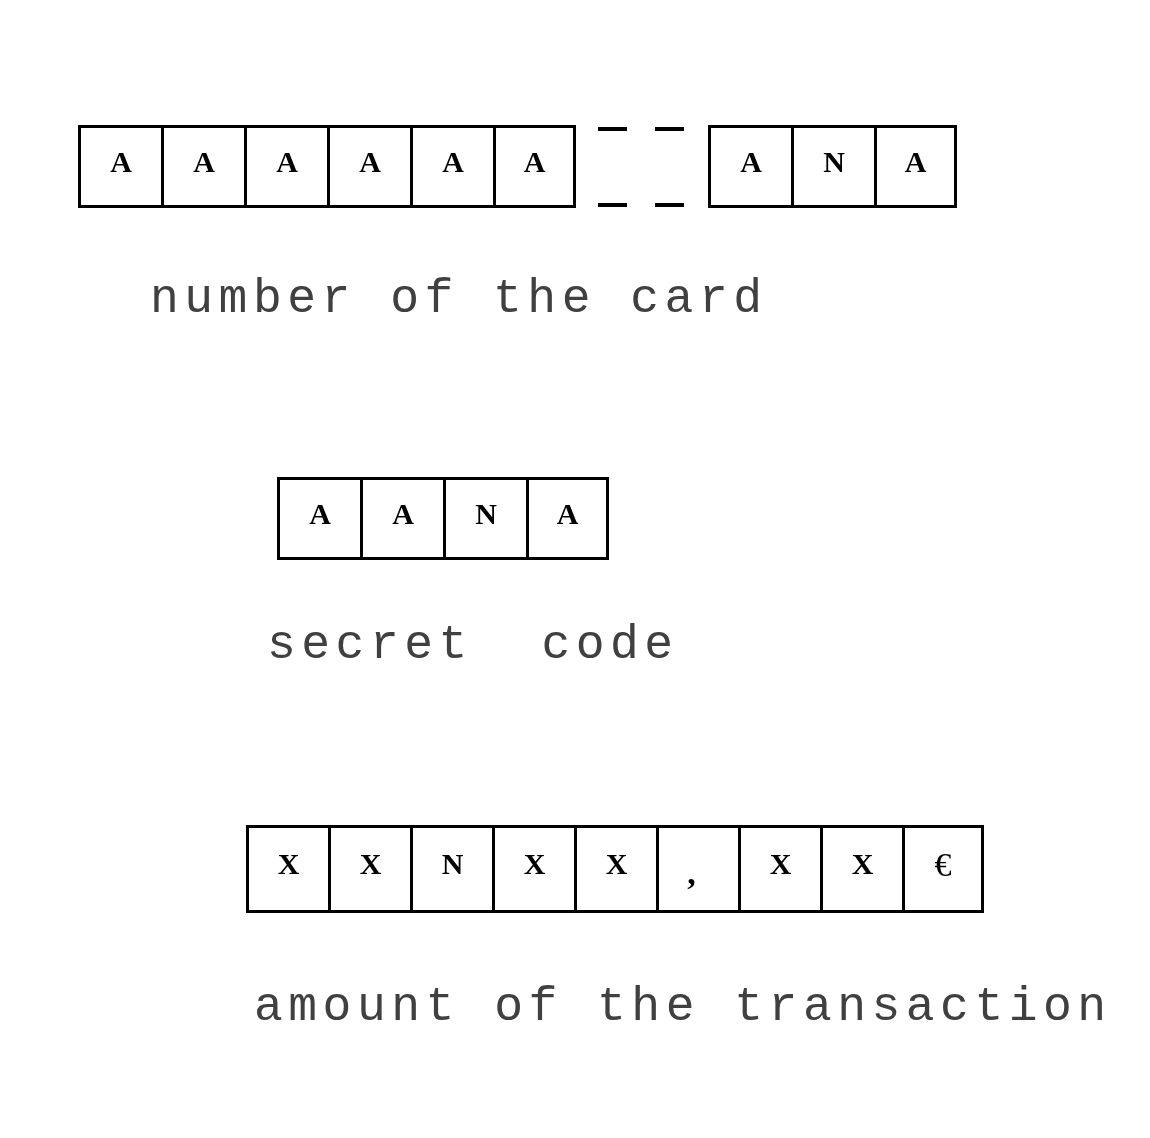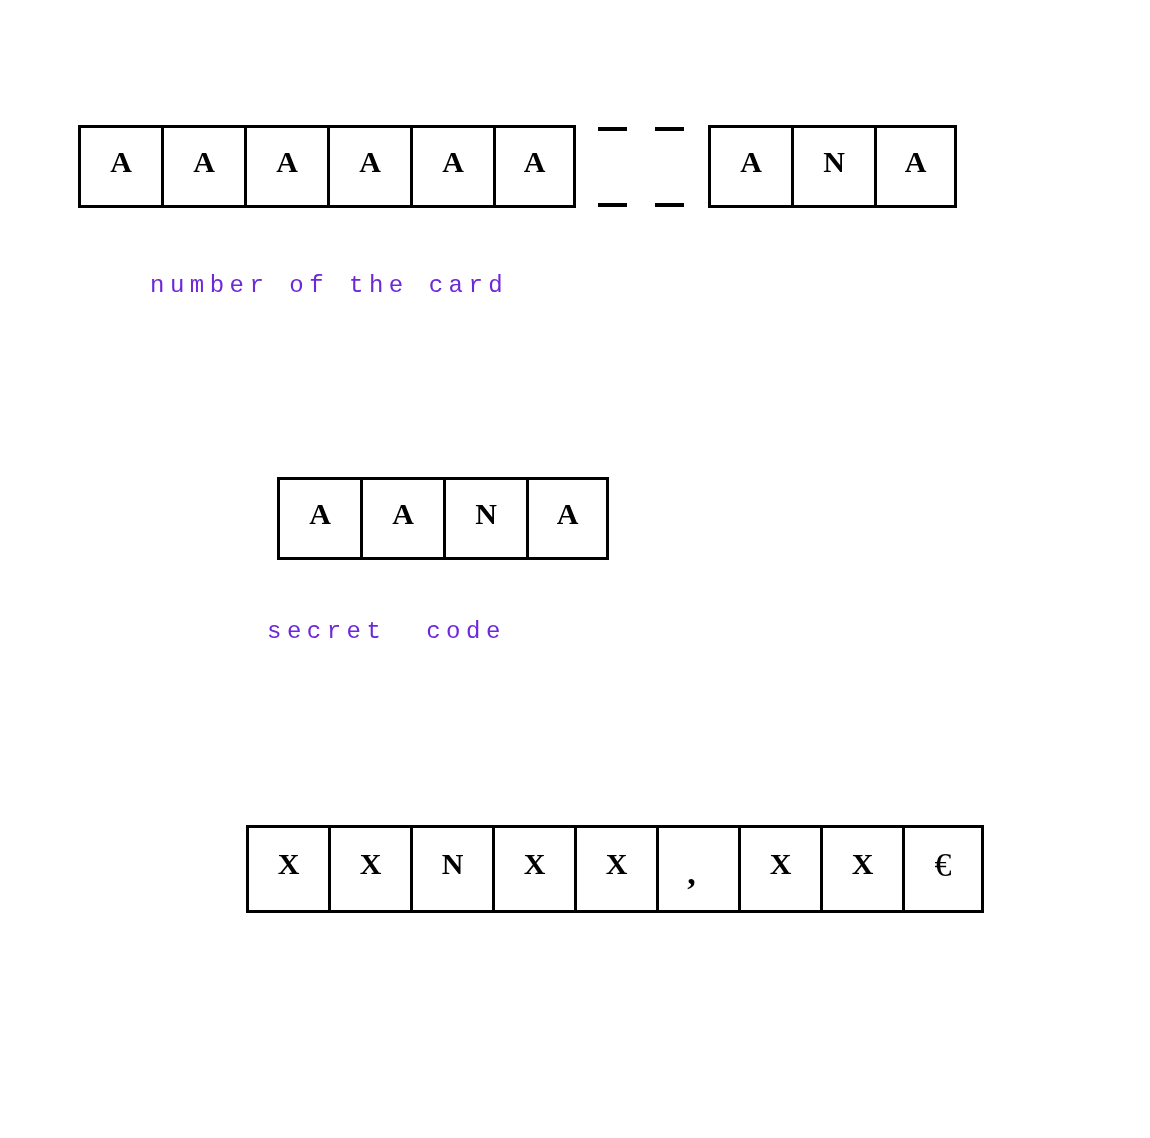--- a/index.html
+++ b/index.html
@@ -116,24 +116,24 @@
   #row-amount .cell {
     width: 82px;
     height: 88px;
     font-size: 30px;
   }
 
   
   .caption {
     position: absolute;
     font-family: "Liberation Mono", monospace;
-    font-size: 24px;
+    font-size: 48px;
     letter-spacing: 5.5px;
     white-space: pre;
-    color: #6d28d9;
+    color: #404040;
   }
   #caption-card-number { left: 150px; top: 272px; }
   #caption-secret-code { left: 267px; top: 618px; }
   #caption-amount      { left: 254px; top: 980px; }
 </style>
 </head>
 <body>
 
 <div class="page">
 
@@ -226,14 +226,15 @@
         </div>
       <div class="cell">
           <span class="glyph">X</span>
         </div>
       <div class="cell euro">
           <span class="glyph">€</span>
         </div>
     </div>
   </div>
 
+  <div class="caption" id="caption-amount">amount of the transaction</div>
 
 </div>
 
 </body></html>

